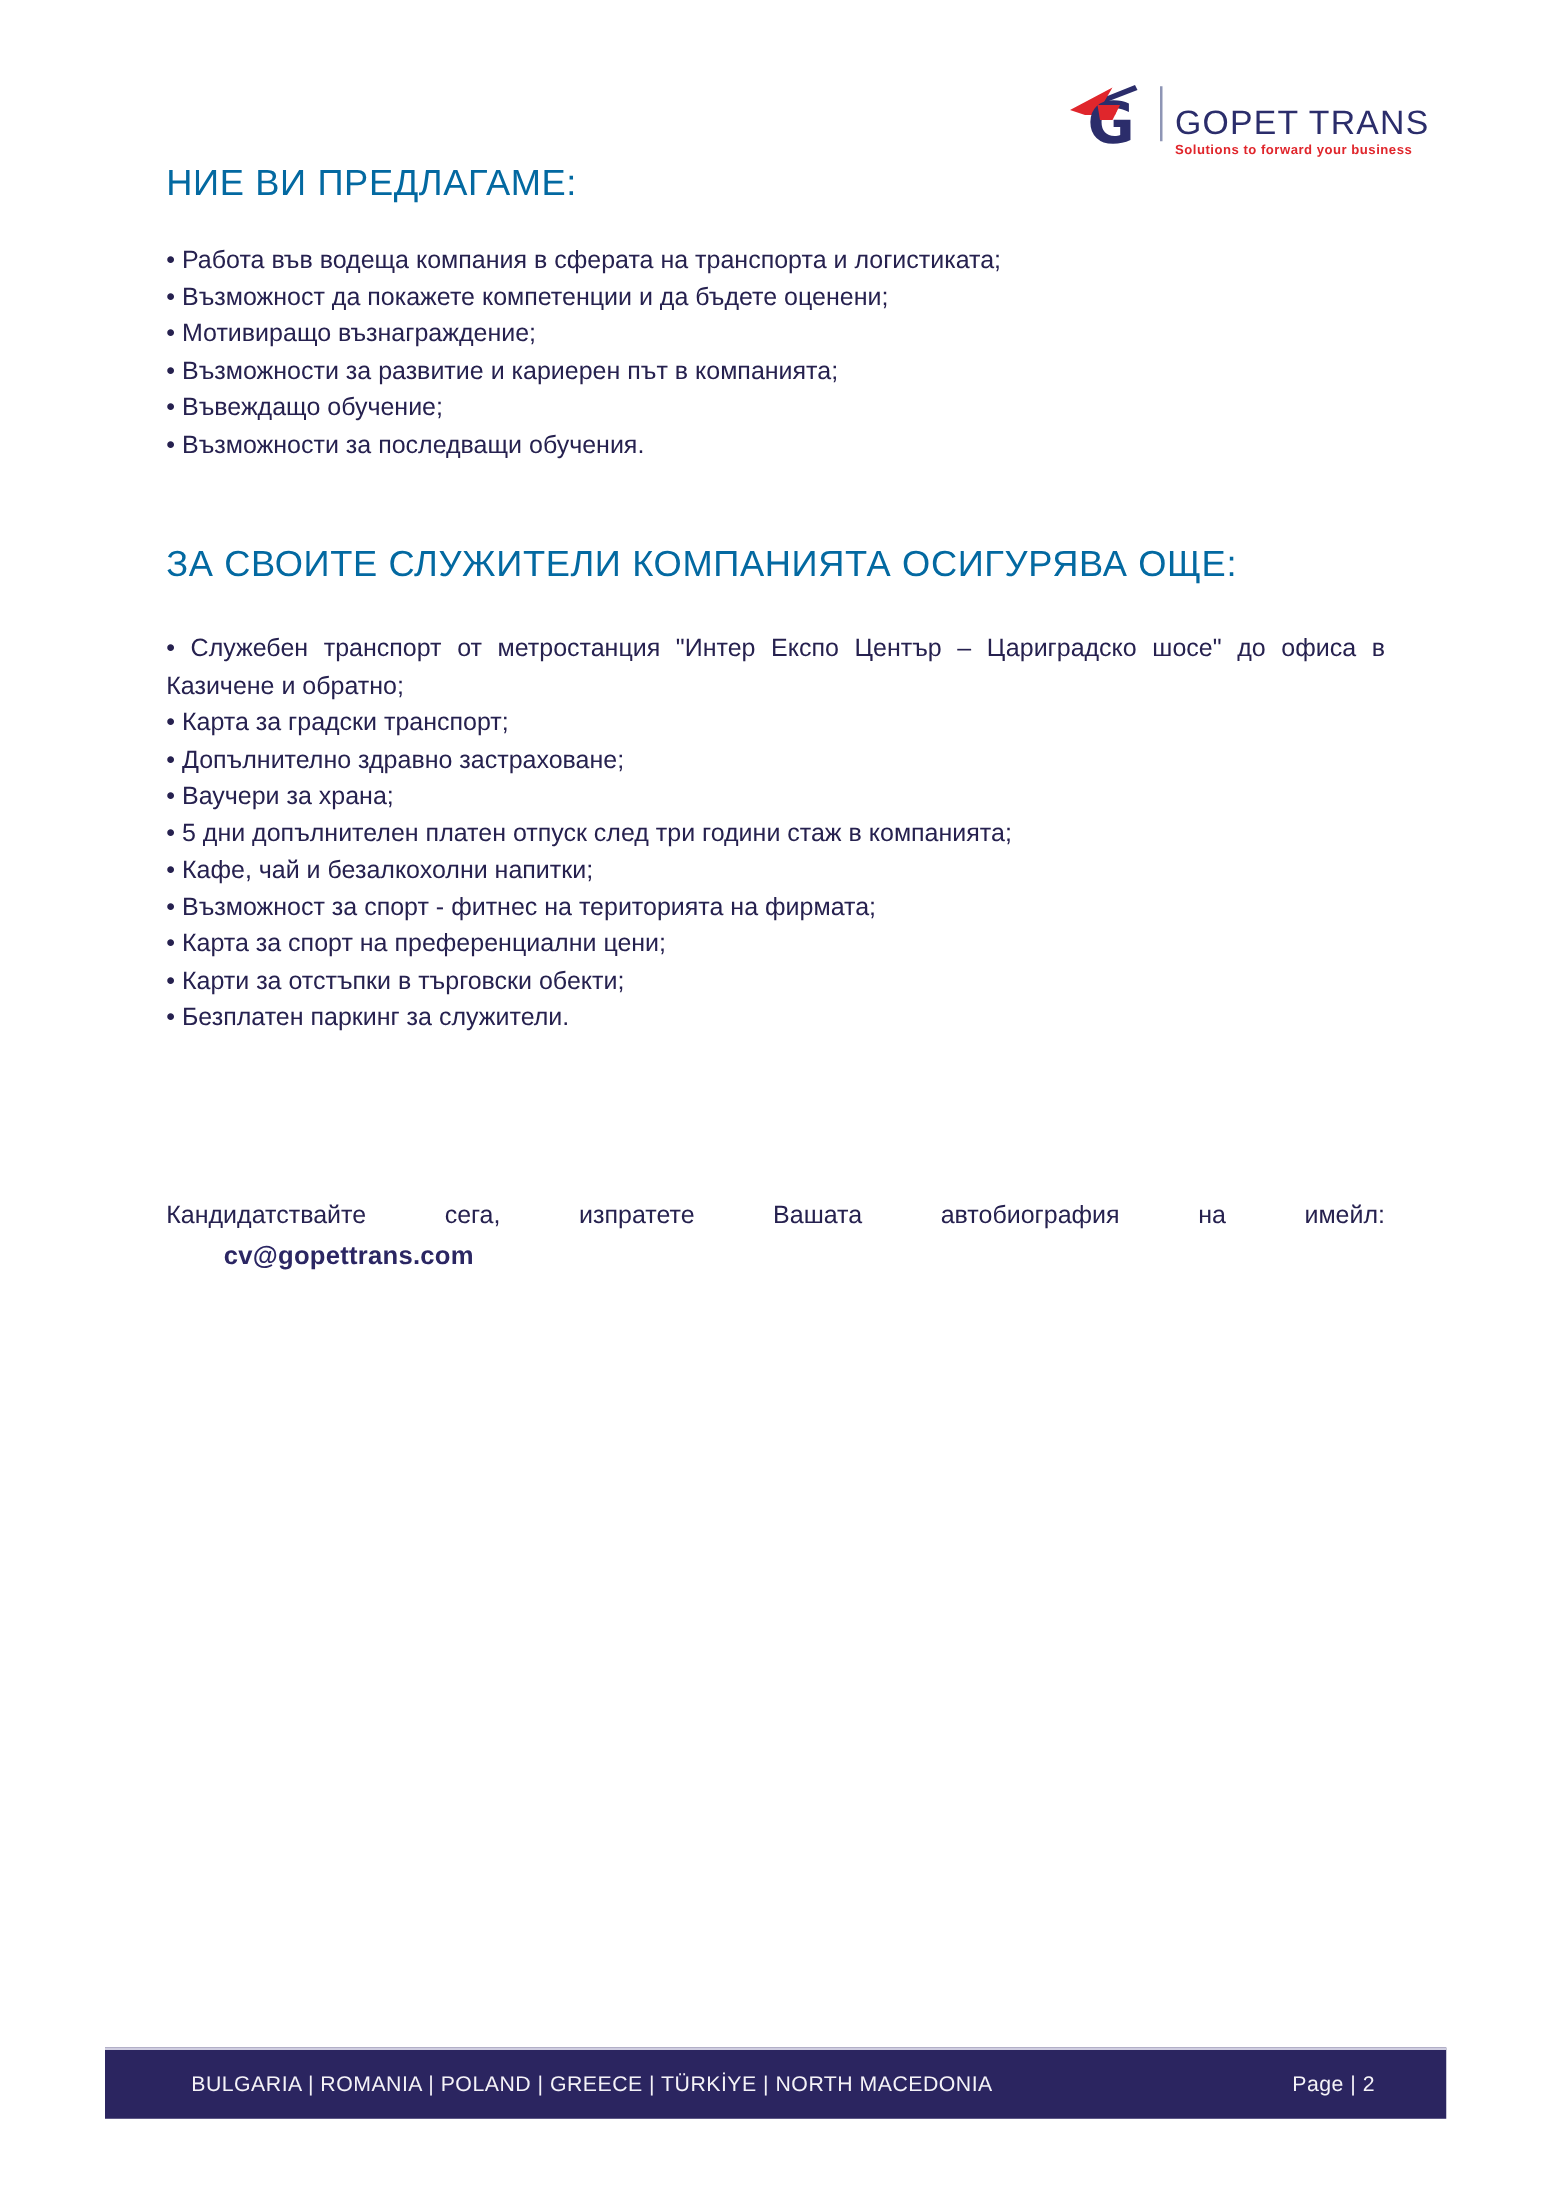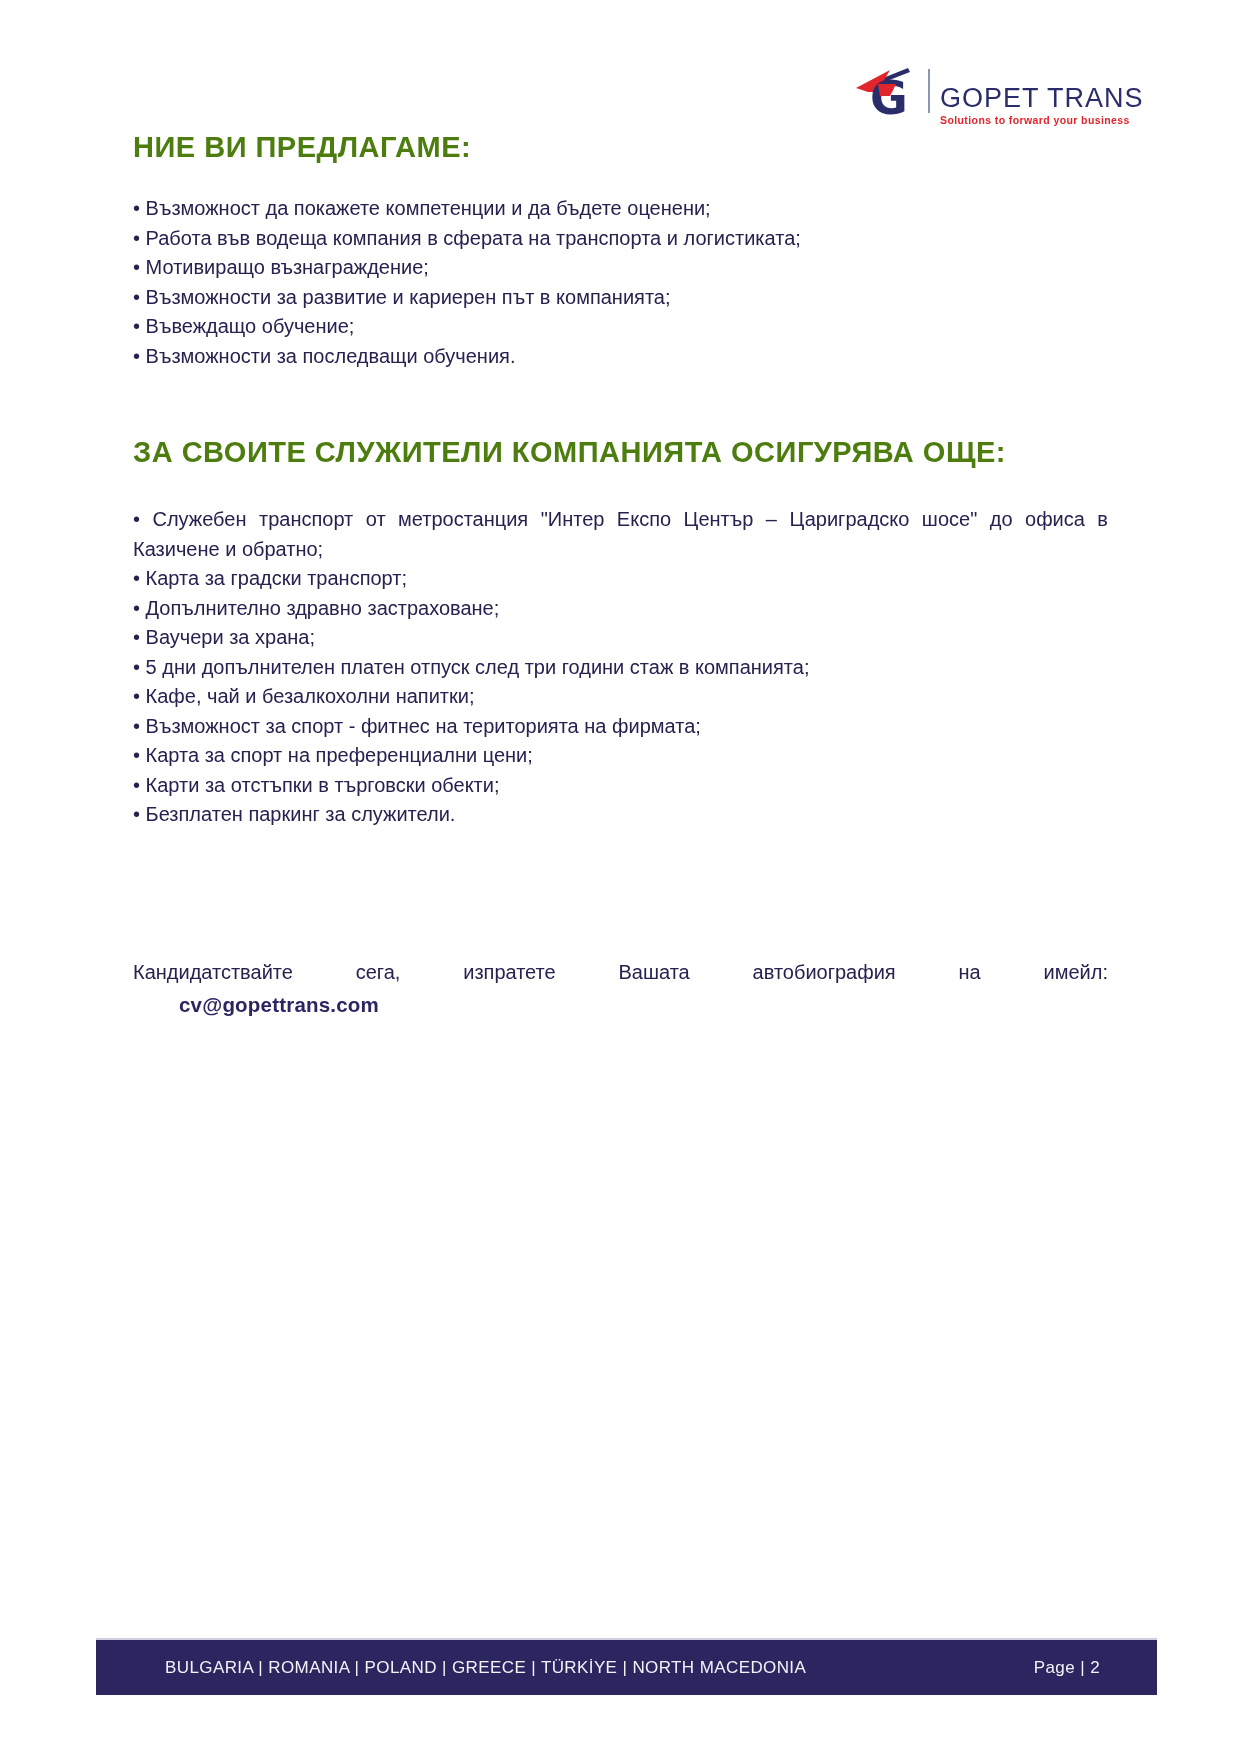--- a/index.html
+++ b/index.html
@@ -26,22 +26,22 @@
   }
   .logo-tagline {
     font-size: 10.5px; font-weight: 700; letter-spacing: 0.4px;
     color: #e0262c; white-space: nowrap; margin-top: 2px;
   }
 
   
   .content { position: absolute; left: 133px; width: 975px; top: 0; }
 
   .h-section {
-    font-size: 29px; font-weight: 700; letter-spacing: 0.5px;
-    color: #4d7c0f;
+    font-size: 29px; font-weight: 400; letter-spacing: 0.5px;
+    color: #0369a1;
   }
   .h1-pos { position: absolute; top: 131px; left: 0; right: 0; }
   .h2-pos { position: absolute; top: 436px; left: 0; right: 0; }
 
   ul.bullets { list-style: none; position: absolute; left: 0; right: 0; }
   .list1-pos { top: 194px; }
   .list2-pos { top: 505px; }
   ul.bullets li {
     font-size: 20px; line-height: 29.5px; color: #26214f;
   }
@@ -60,21 +60,20 @@
     margin-left: 46px;
   }
 
   
   .footer-bar {
     position: absolute; left: 84px; right: 84px; top: 1638px; height: 57px;
     background: #2b2560;
     border-top: 2px solid #cfcde0;
     display: flex; align-items: center; justify-content: space-between;
     padding: 0 57px 0 69px;
-    margin-left: 12px;
   }
   .footer-countries, .footer-page {
     color: #f5f3f8; font-size: 17px; letter-spacing: 0.4px; white-space: nowrap;
   }
 </style>
 </head>
 <body>
 
 <div class="logo">
   <div class="logo-mark">
@@ -94,22 +93,22 @@
     <div class="logo-name">GOPET TRANS</div>
     <div class="logo-tagline">Solutions to forward your business</div>
   </div>
 </div>
 
 <div class="content">
 
   <h1 class="h-section h1-pos">НИЕ ВИ ПРЕДЛАГАМЕ:</h1>
 
   <ul class="bullets list1-pos">
+    <li>Работа във водеща компания в сферата на транспорта и логистиката;</li>
     <li>Възможност да покажете компетенции и да бъдете оценени;</li>
-    <li>Работа във водеща компания в сферата на транспорта и логистиката;</li>
     <li>Мотивиращо възнаграждение;</li>
     <li>Възможности за развитие и кариерен път в компанията;</li>
     <li>Въвеждащо обучение;</li>
     <li>Възможности за последващи обучения.</li>
   </ul>
 
   <h1 class="h-section h2-pos">ЗА СВОИТЕ СЛУЖИТЕЛИ КОМПАНИЯТА ОСИГУРЯВА ОЩЕ:</h1>
 
   <ul class="bullets list2-pos">
     <li class="justify">Служебен транспорт от метростанция "Интер Експо Център – Цариградско шосе" до офиса в Казичене и обратно;</li>

